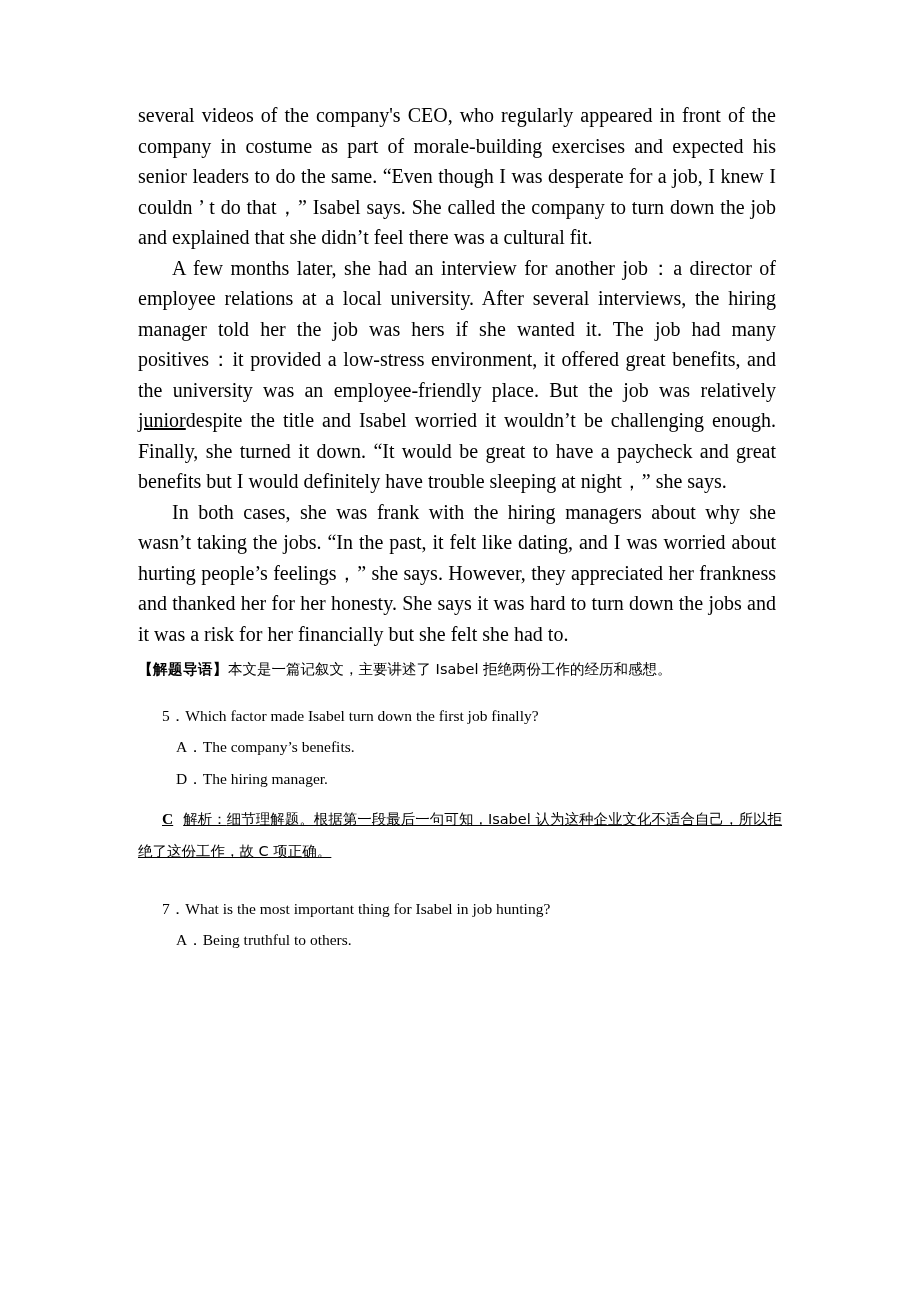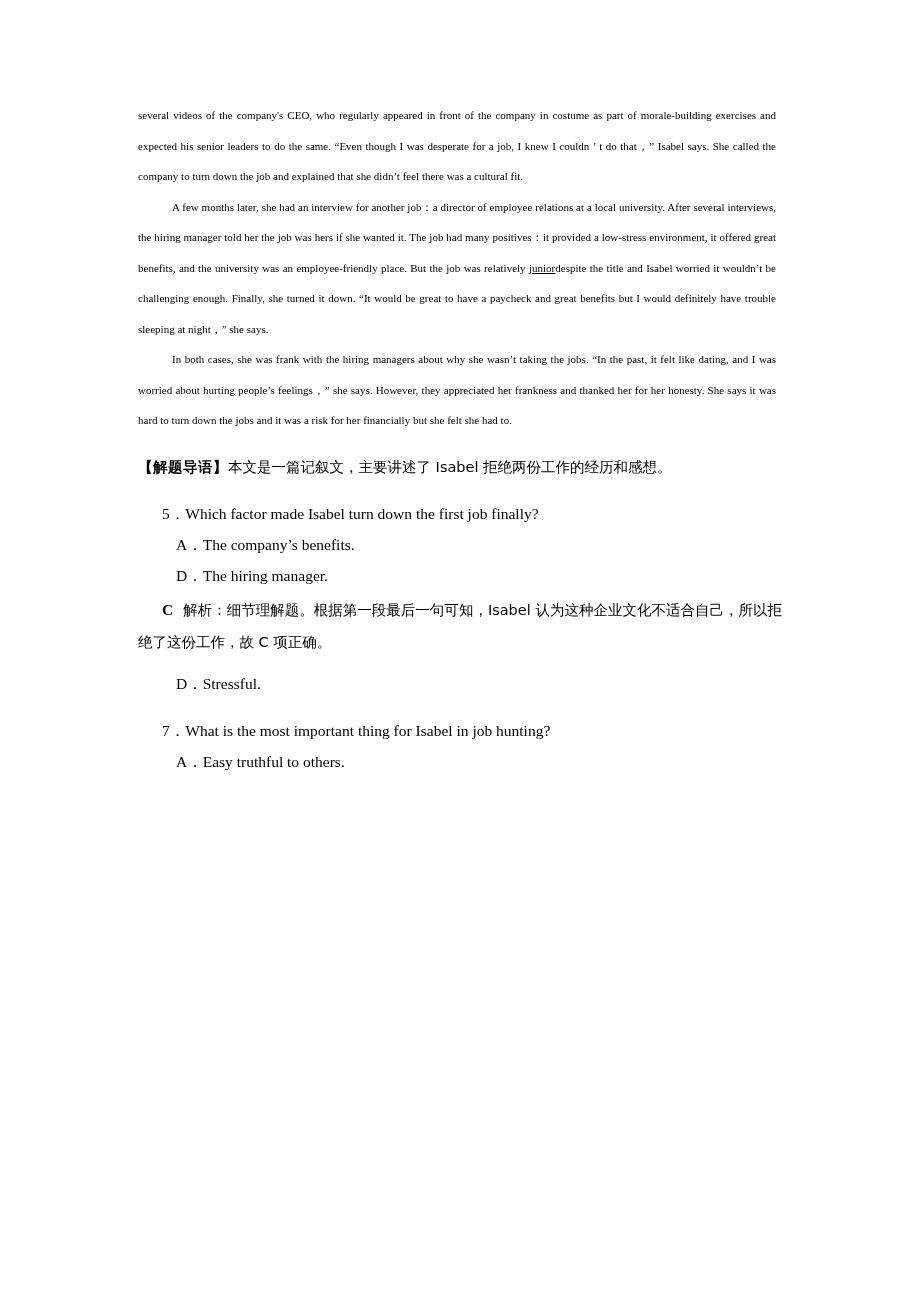--- a/index.html
+++ b/index.html
@@ -14,36 +14,36 @@
     color: #000000;
   }
   .page {
     position: relative;
     width: 920px;
     height: 1302px;
     box-sizing: border-box;
     padding: 100px 138px 0 138px;
   }
   .para {
-    font-size: 11px;
+    font-size: 20px;
     line-height: 30.5px;
     text-align: justify;
     text-justify: inter-word;
     margin: 0 6px 0 0;
   }
   .para.indent {
     text-indent: 34px;
   }
   .underline {
     text-decoration: underline;
   }
   .guide {
     font-size: 15.5px;
     line-height: 30.5px;
-    margin-top: 16px;
+    margin-top: 5px;
     font-family: "Liberation Serif", serif;
   }
   .guide .cn {
     font-family: "DejaVu Sans", sans-serif;
     font-size: 14.5px;
   }
   .guide .lead {
     font-family: "DejaVu Sans", sans-serif;
     font-weight: bold;
     font-size: 14.5px;
@@ -69,23 +69,24 @@
   .opt-row .c1 {
     width: 358px;
     flex: 0 0 358px;
   }
   .opt-row .c2 {
     flex: 1 1 auto;
   }
   .ans {
     font-size: 15.5px;
     line-height: 31px;
-    margin-top: 2px;
+    margin-top: 9px;
     text-align: justify;
     text-justify: inter-word;
+    text-decoration: underline;
   }
   .ans .letter {
     font-family: "Liberation Serif", serif;
     font-weight: bold;
     padding-left: 24px;
     padding-right: 10px;
   }
   .ans .cn {
     font-family: "DejaVu Sans", sans-serif;
     font-size: 14.5px;
@@ -108,22 +109,21 @@
 
   <div class="q">5．Which factor made Isabel turn down the first job finally?</div>
   <div class="opt">A．The company’s benefits.</div>
   <div class="opt">D．The hiring manager.</div>
 
   <div class="ans"><span class="letter">C</span><span class="cn">解析：</span><span class="cn">细节理解题。根据第一段最后一句可知，Isabel 认为这种企业文化不适合自己，所以拒绝了这份工作，故 C 项正确。</span></div>
 
   <div class="spacer-sm"></div>
 
   <div class="opt-row">
-    <div class="c2">D．Stressful.</div>
   </div>
 
 
   <div class="spacer-md"></div>
 
   <div class="q">7．What is the most important thing for Isabel in job hunting?</div>
-  <div class="opt">A．Easy truthful to others.</div>
+  <div class="opt">A．Being truthful to others.</div>
 
 </div>
 
 </body></html>

